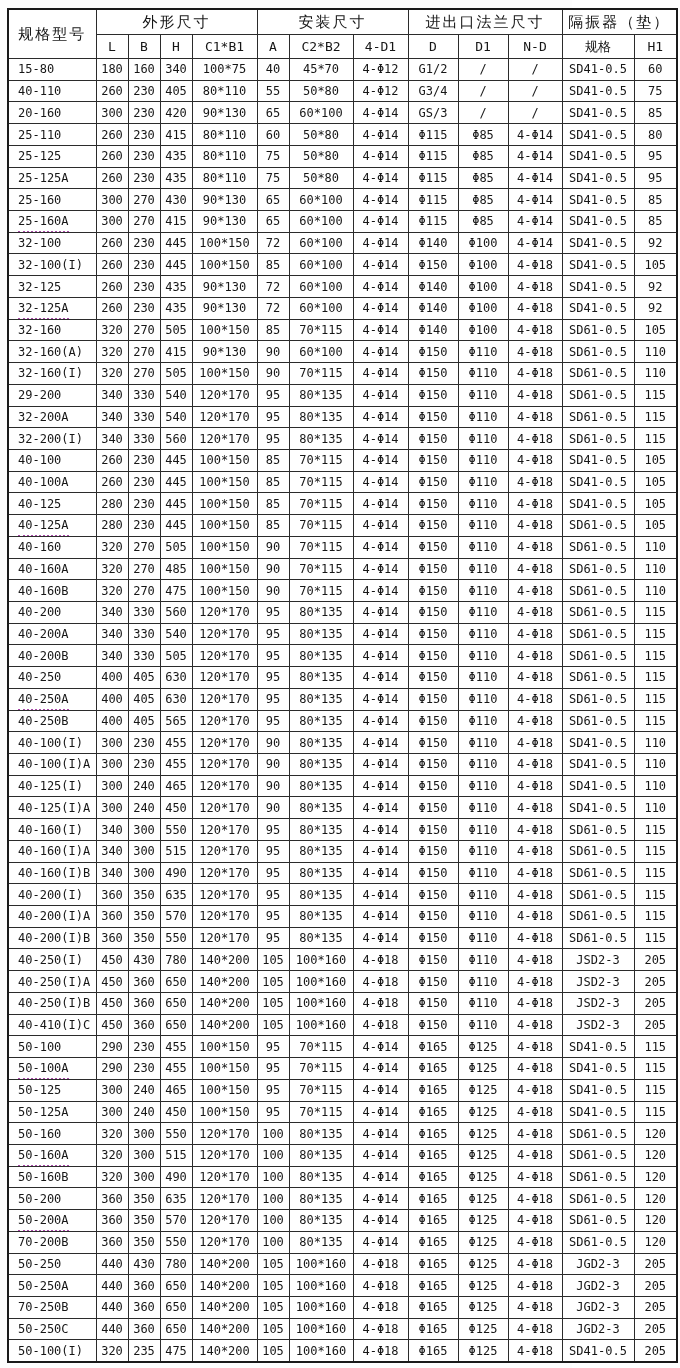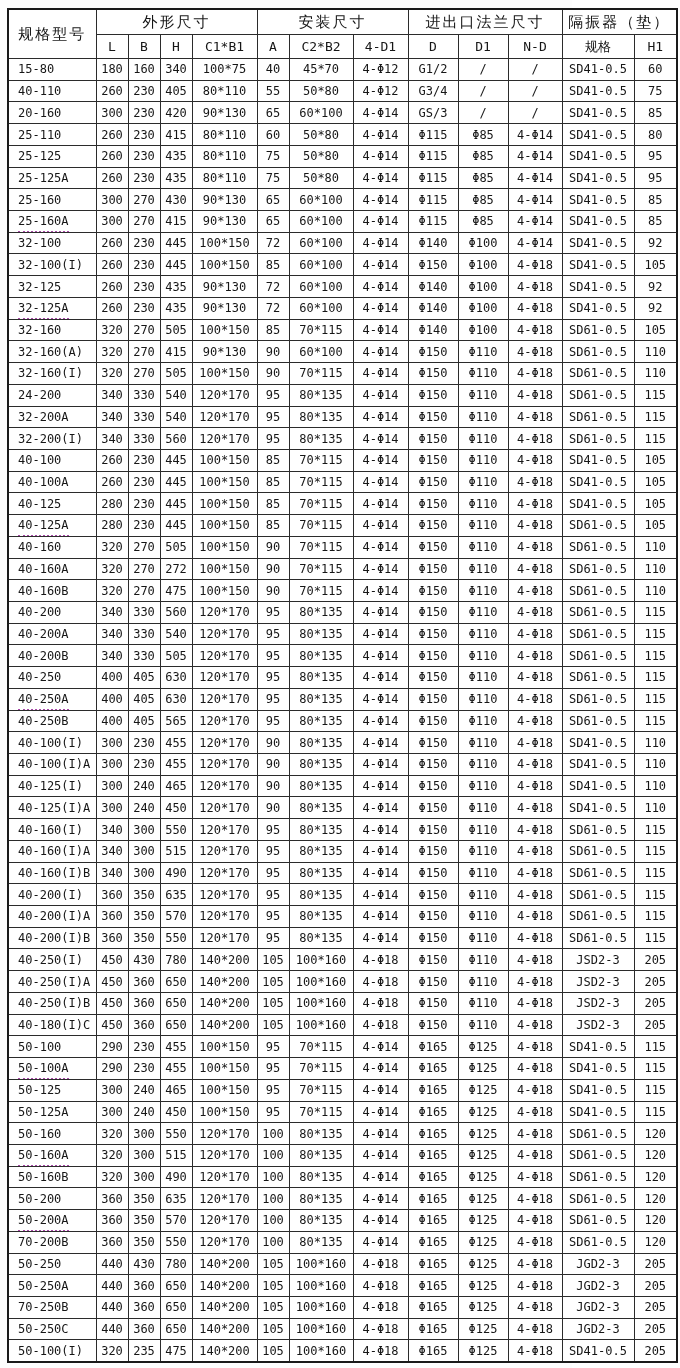--- a/index.html
+++ b/index.html
@@ -335,21 +335,21 @@
           <td>90</td>
           <td>70*115</td>
           <td>4-Φ14</td>
           <td>Φ150</td>
           <td>Φ110</td>
           <td>4-Φ18</td>
           <td>SD61-0.5</td>
           <td>110</td>
         </tr>
         <tr>
-          <td class="model"><span>24-200</span></td>
+          <td class="model"><span>29-200</span></td>
           <td>340</td>
           <td>330</td>
           <td>540</td>
           <td>120*170</td>
           <td>95</td>
           <td>80*135</td>
           <td>4-Φ14</td>
           <td>Φ150</td>
           <td>Φ110</td>
           <td>4-Φ18</td>
@@ -458,21 +458,21 @@
           <td>Φ150</td>
           <td>Φ110</td>
           <td>4-Φ18</td>
           <td>SD61-0.5</td>
           <td>110</td>
         </tr>
         <tr>
           <td class="model du"><span>40-160A</span></td>
           <td>320</td>
           <td>270</td>
-          <td>272</td>
+          <td>485</td>
           <td>100*150</td>
           <td>90</td>
           <td>70*115</td>
           <td>4-Φ14</td>
           <td>Φ150</td>
           <td>Φ110</td>
           <td>4-Φ18</td>
           <td>SD61-0.5</td>
           <td>110</td>
         </tr>
@@ -770,21 +770,21 @@
           <td>105</td>
           <td>100*160</td>
           <td>4-Φ18</td>
           <td>Φ150</td>
           <td>Φ110</td>
           <td>4-Φ18</td>
           <td>JSD2-3</td>
           <td>205</td>
         </tr>
         <tr>
-          <td class="model"><span>40-180(I)C</span></td>
+          <td class="model"><span>40-410(I)C</span></td>
           <td>450</td>
           <td>360</td>
           <td>650</td>
           <td>140*200</td>
           <td>105</td>
           <td>100*160</td>
           <td>4-Φ18</td>
           <td>Φ150</td>
           <td>Φ110</td>
           <td>4-Φ18</td>

